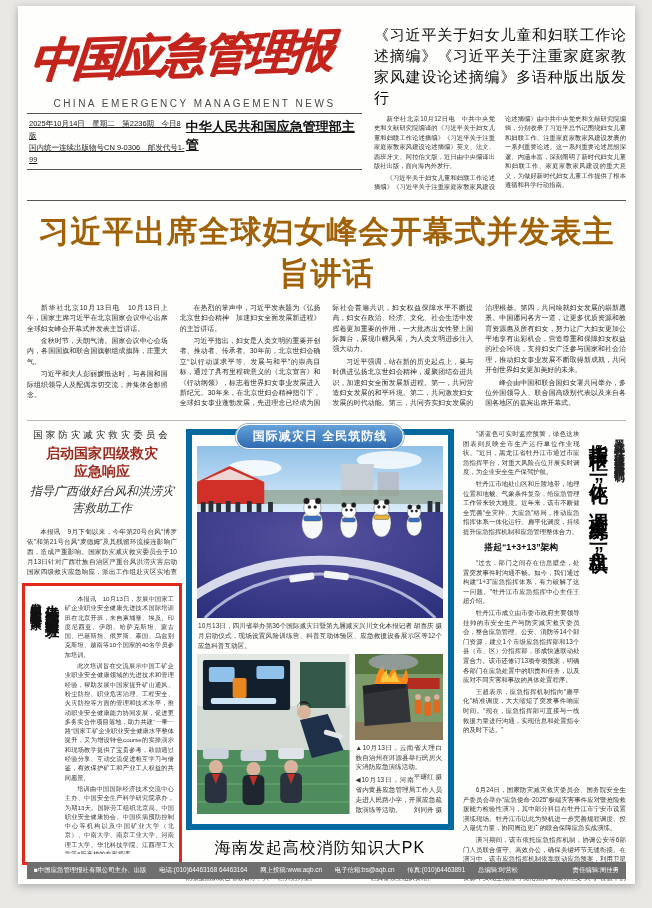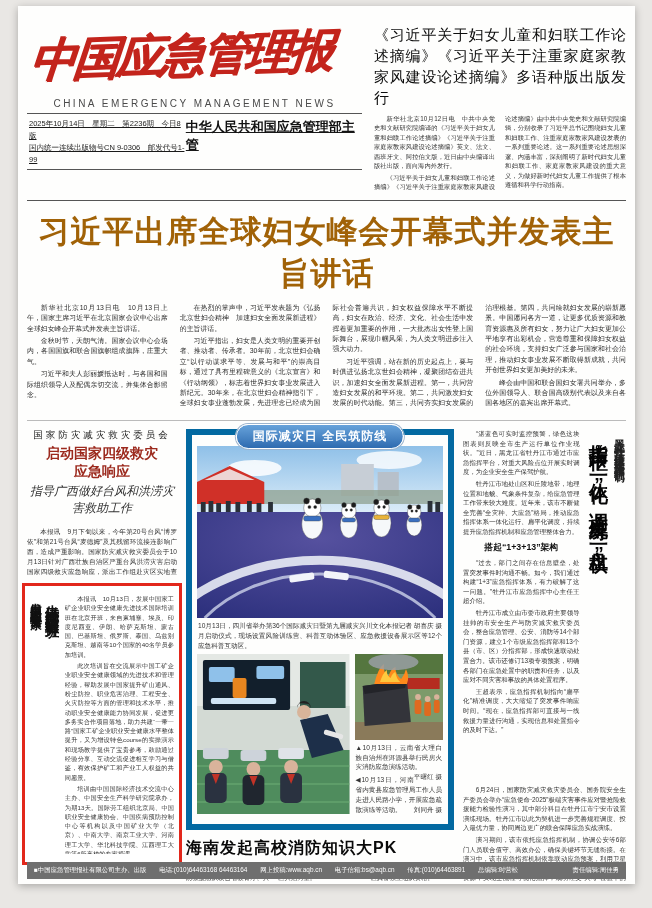--- a/index.html
+++ b/index.html
@@ -57,21 +57,21 @@
   .pill { position:absolute; top:-11px; left:50%; transform:translateX(-50%); background:linear-gradient(#67a2da,#2e6bb0);
           color:#fff; font-size:12px; font-weight:900; letter-spacing:1px; padding:3px 16px; border-radius:13px;
           border:1.5px solid #fff; box-shadow:0 0 0 1px #9db4cd; white-space:nowrap; }
   .photo { display:block; width:100%; }
   .cap { font-size:6.6px; line-height:1.5; text-align:justify; color:#333; margin:3px 1px; }
   .cap .credit { float:right; color:#333; }
   .photo-row { display:flex; gap:5px; margin-top:2px; }
   .photo-row .ph-left { width:62%; flex:0 0 auto; }
   .photo-row .ph-right { flex:1; min-width:0; }
   .hainan { margin-top:8px; }
-  .hainan-headline { text-align:left; font-size:16px; font-weight:700; color:#0a0a0a; letter-spacing:1px; margin-bottom:5px; }
+  .hainan-headline { text-align:center; font-size:16px; font-weight:400; color:#0a0a0a; letter-spacing:1px; margin-bottom:5px; }
   .hainan-body { column-count:3; column-gap:9px; column-fill:auto; height:74px; overflow:hidden;
                  font-size:6.3px; line-height:1.5; text-align:justify; color:#333; }
 
   
   .rv-top { display:flex; gap:6px; height:352px; overflow:hidden; }
   .rv-text { flex:1; min-width:0; font-size:6.4px; line-height:1.5; text-align:justify; color:#333; }
   .byline { font-size:7.3px; font-weight:bold; color:#111; margin-bottom:4px; line-height:1.6; }
   .rv-subhead { text-align:center; font-size:8.8px; font-weight:900; color:#111; margin:4px 0; }
   .rv-heads { flex:0 0 auto; display:flex; gap:5px; padding-left:2px; }
   .rv-main-title { writing-mode:vertical-rl; text-orientation:upright; font-size:19px; font-weight:900;

